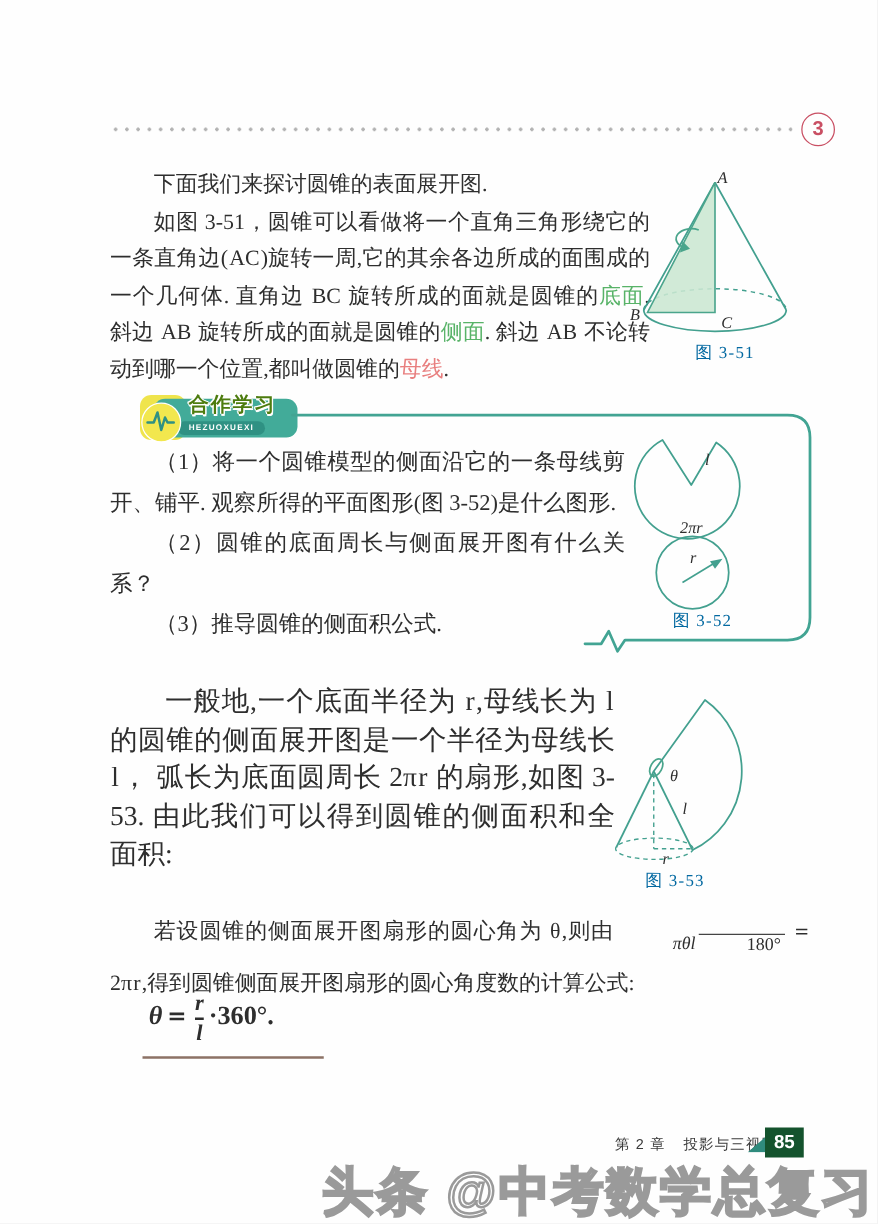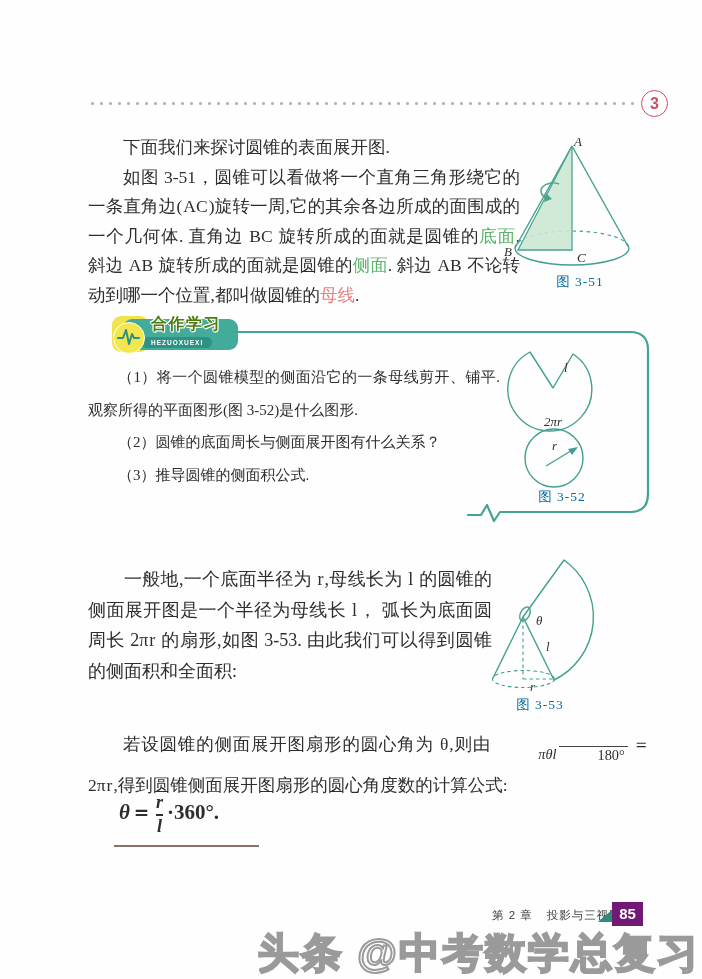--- a/index.html
+++ b/index.html
@@ -18,22 +18,22 @@
   .corner-circle{
     position:absolute;left:641px;top:90px;width:25px;height:25px;
     border:1.6px solid #c94f63;border-radius:50%;
     color:#c94f63;font-weight:bold;font-size:16px;line-height:25px;text-align:center;
     font-family:"Liberation Sans",sans-serif;
   }
   
   p{margin:0;}
   .indent{text-indent:2em;}
   .intro{position:absolute;left:88px;top:133px;width:432px;font-size:17.5px;line-height:29.5px;text-align:justify;}
-  .hz-items{position:absolute;left:88px;top:361px;width:412px;font-size:15px;line-height:32.5px;text-align:justify;}
-  .para-general{position:absolute;left:88px;top:546px;width:404px;font-size:18px;line-height:30.5px;text-align:justify;margin-top:18px;}
+  .hz-items{position:absolute;left:88px;top:353px;width:412px;font-size:18px;line-height:32.5px;text-align:justify;}
+  .para-general{position:absolute;left:88px;top:546px;width:404px;font-size:22px;line-height:30.5px;text-align:justify;}
   .para-theta{position:absolute;left:88px;top:724px;width:562px;font-size:17.5px;line-height:41px;text-align:justify;}
   .m{padding:0 1px;}
   .g{color:#58b368;}
   .p{color:#e87f7f;}
   
   .frac{display:inline-flex;flex-direction:row;vertical-align:-0.65em;text-align:center;
         font-size:0.82em;line-height:1.25;margin:0 4px;}
   .frac .den{border-top:1.6px solid #444;padding:0 3px;}
   .frac .num{padding:0 3px;font-style:italic;}
   
@@ -61,21 +61,21 @@
   .hz-icon{position:absolute;left:1px;top:9px;width:32px;height:32px;background:#f2e74e;
     border:1.5px solid #fff;border-radius:50%;box-sizing:border-box;}
   
   .fig-caption{position:absolute;font-size:13.5px;color:#0369a1;letter-spacing:1px;text-align:center;}
   svg{position:absolute;overflow:visible;}
   .svgtxt{font-family:"Liberation Serif",serif;font-style:italic;font-size:13px;fill:#2e2e2e;}
   
   .footer-text{position:absolute;left:492px;top:908px;font-size:11.5px;color:#3a3a3a;letter-spacing:1px;
     font-family:"Liberation Sans",sans-serif;}
   .footer-text .gap{display:inline-block;width:14px;}
-  .page-badge{position:absolute;left:612px;top:902px;width:31px;height:24px;background:#701a75;
+  .page-badge{position:absolute;left:612px;top:902px;width:31px;height:24px;background:#14532d;
     color:#fff;font-size:15px;font-weight:bold;text-align:center;line-height:24px;
     font-family:"Liberation Sans",sans-serif;}
   .badge-fold{position:absolute;left:598px;top:909px;width:15px;height:13px;background:#2f8b7d;
     clip-path:polygon(0 100%,100% 0,100% 100%);}
   
   .watermark{
     position:absolute;right:2px;top:926px;font-size:41px;font-weight:bold;
     font-family:"Liberation Sans",sans-serif;letter-spacing:2px;
     color:#ffffff;-webkit-text-stroke:2px #9a9a9a;white-space:nowrap;
   }

